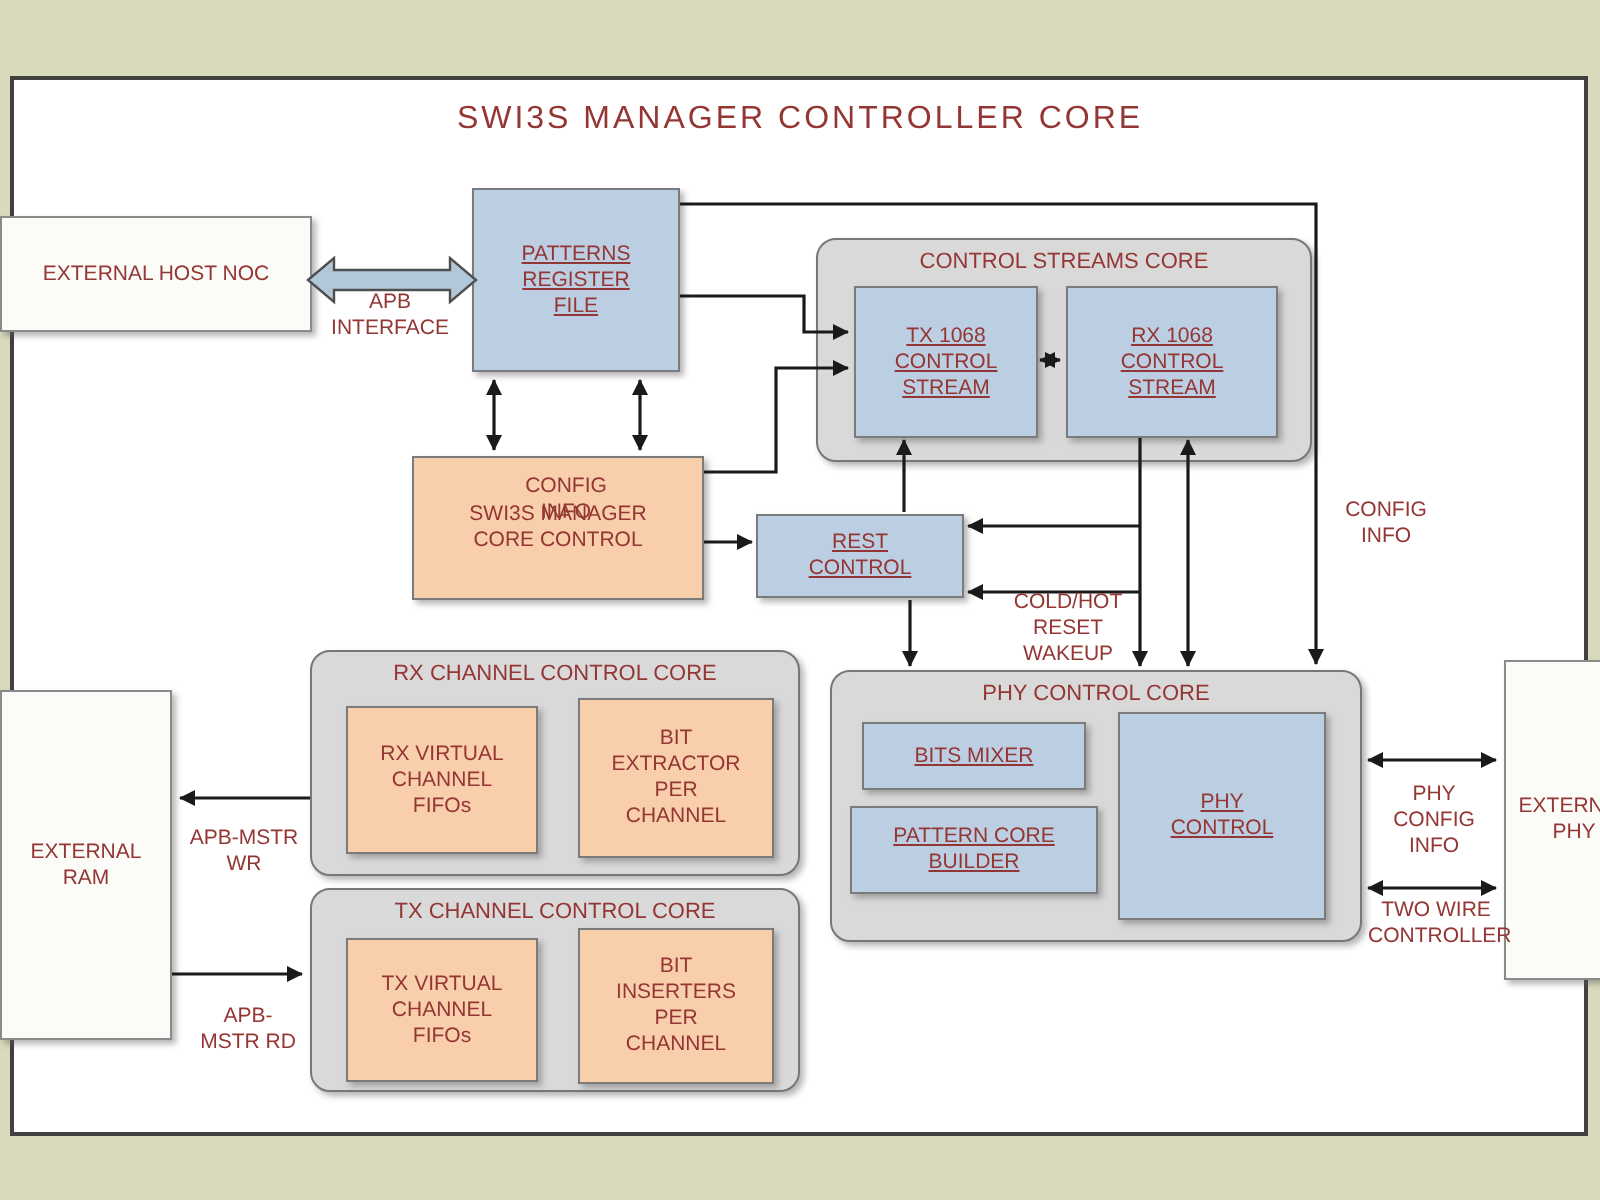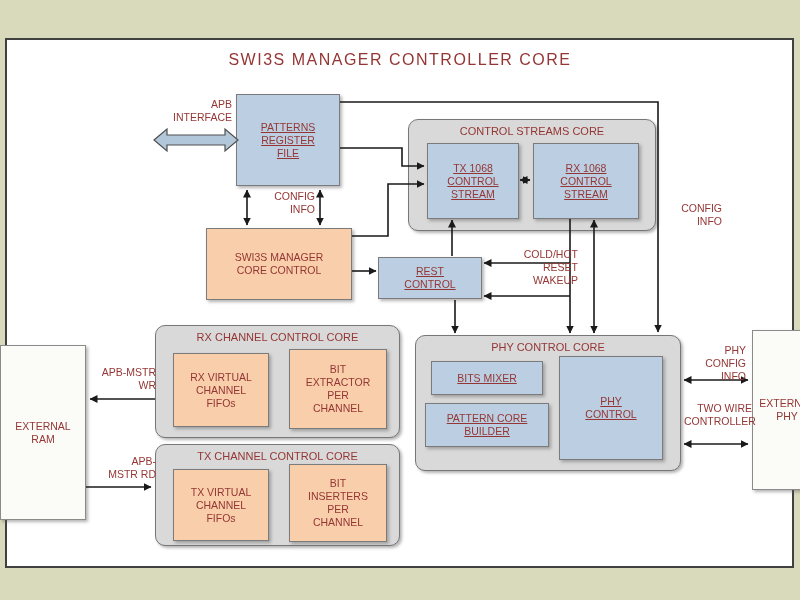--- a/index.html
+++ b/index.html
@@ -35,42 +35,45 @@
     background: var(--container-fill, #d9d9d9);
     border:1.5px solid #777777; border-radius:10px;
     box-shadow: 2px 2px 3px rgba(90,90,90,0.45);
     z-index:1;
   }
   .container-title {
     position:absolute; top:5px; left:0; right:0; text-align:center;
     color: var(--diagram-text, #943634); font-size:11px;
   }
   .flabel {
-    position:absolute; text-align:right;
+    position:absolute; text-align:center;
     color: var(--diagram-text, #943634);
-    font-size:10.5px; line-height:13px; z-index:12;
+    font-size:10.5px; line-height:13px; z-index:12;margin-top:47px;
   }
   .lbl, .flabel, .container-title { white-space: pre-line; }
   svg.connectors {
     position:absolute; left:0; top:0; width:800px; height:600px;
     z-index:10; pointer-events:none;
   }
   svg.connectors path.conn { fill:none; stroke: var(--connector, #1a1a1a); stroke-width:1.6; }
   svg.connectors polygon.block-arrow {
     fill: var(--block-arrow-fill, #b3c7da); stroke:#4f4f4f; stroke-width:1.2;
   }
 </style>
 </head>
 <body>
 
 <div id="page">
   <div class="canvas"></div>
 
   <div class="title">SWI3S MANAGER CONTROLLER CORE</div>
 
+  <div class="box external" style="left:0px;top:108px;width:156px;height:58px">
+    <span class="lbl">EXTERNAL HOST NOC</span>
+  </div>
 
   <div class="box external" style="left:0px;top:345px;width:86px;height:175px">
     <span class="lbl">EXTERNAL
 RAM</span>
   </div>
 
   <div class="box external" style="left:752px;top:330px;width:70px;height:160px">
     <span class="lbl">EXTERNAL
 PHY</span>
   </div>

